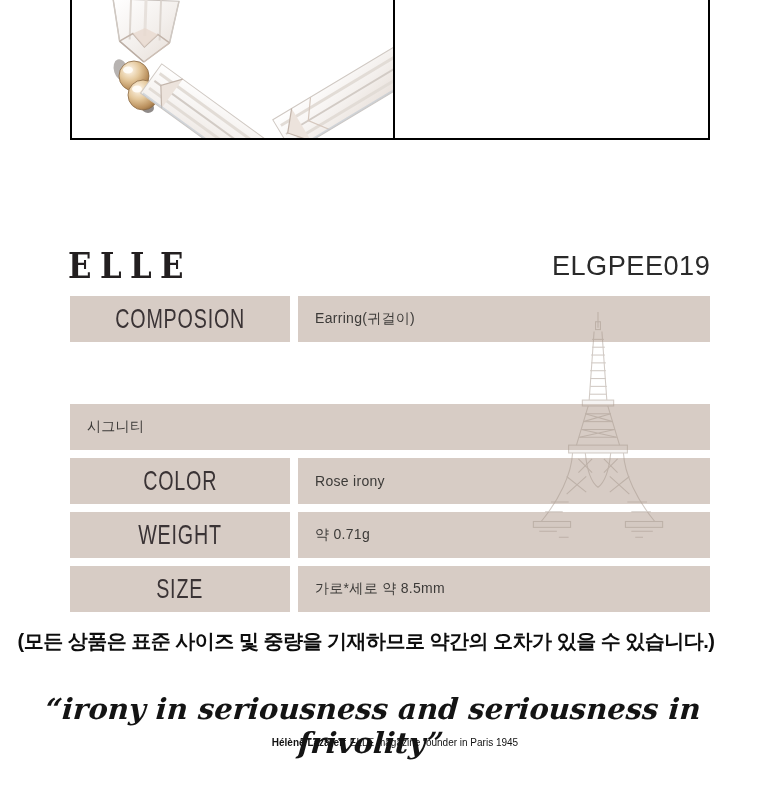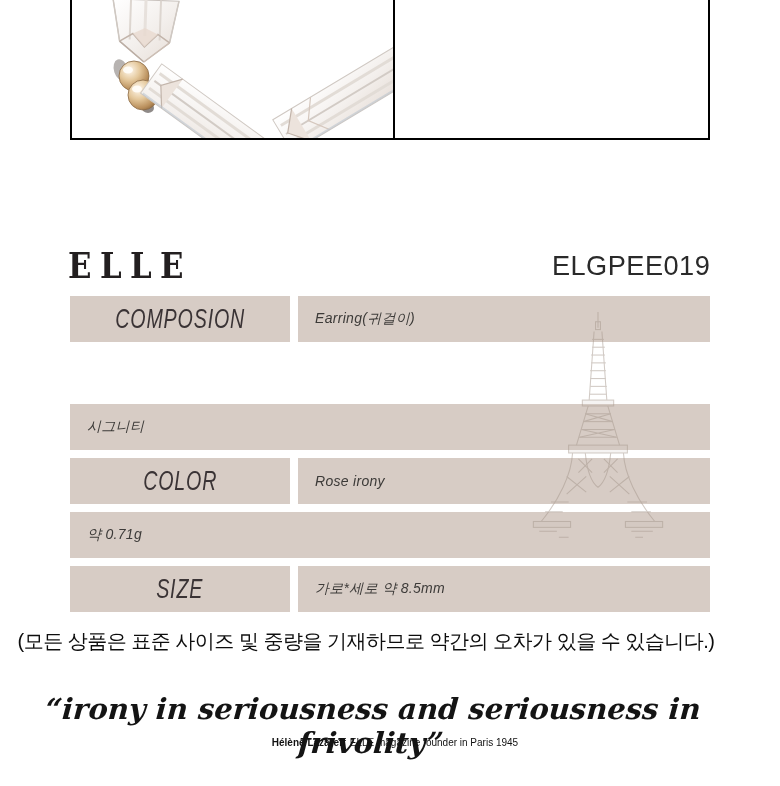--- a/index.html
+++ b/index.html
@@ -28,21 +28,21 @@
     font-size:44px;line-height:1;letter-spacing:12px;color:#231f20;
     transform:scale(0.70,0.80);transform-origin:left top;white-space:nowrap;
   }
   .product-code{
     position:absolute;right:70px;top:252px;
     font-size:28px;line-height:1;color:#2a2a2a;letter-spacing:0.5px;
     transform:scale(0.97,1.0);transform-origin:right top;white-space:nowrap;
   }
 
   
-  .spec-table{position:absolute;left:70px;top:296px;width:640px;font-style:italic;}
+  .spec-table{position:absolute;left:70px;top:296px;width:640px;}
   .spec-row{display:flex;height:46px;margin-bottom:8px;}
   .spec-label{
     width:220px;margin-right:8px;background:#d7ccc5;
     display:flex;align-items:center;justify-content:center;
     color:#3a3335;font-size:24px;letter-spacing:1px;
   }
   .spec-label span{transform:scale(0.82,1.12);display:inline-block;position:relative;z-index:6;}
   .spec-value{
     flex:1;background:#d7ccc5;display:flex;align-items:center;
     padding-left:17px;color:#3c3a38;font-size:14px;
@@ -51,21 +51,21 @@
 
   
   .watermark{
     position:absolute;left:528px;top:310px;width:140px;height:235px;
     z-index:5;pointer-events:none;opacity:0.5;
   }
 
   
   .note{
     position:absolute;left:0;top:628px;width:732px;text-align:center;
-    font-size:20px;font-weight:400;color:#0d0d0d;letter-spacing:-0.5px;
+    font-size:20px;font-weight:700;color:#0d0d0d;letter-spacing:-0.5px;
   }
   .quote{
     position:absolute;left:0;top:692px;width:744px;text-align:center;
     font-family:"DejaVu Serif", serif;font-style:italic;font-weight:600;
     font-size:29px;color:#141414;letter-spacing:0px;transform:skewX(-4deg);
   }
   .attribution{
     position:absolute;left:0;top:737px;width:790px;text-align:center;
     font-size:10px;color:#111;letter-spacing:0px;
   }
@@ -159,20 +159,23 @@
   </div>
   <div class="spec-row">
     <div class="spec-label">
         <span>COLOR</span>
       </div>
     <div class="spec-value">
         <span>Rose irony</span>
       </div>
   </div>
   <div class="spec-row">
+    <div class="spec-label">
+        <span>WEIGHT</span>
+      </div>
     <div class="spec-value">
         <span>약 0.71g</span>
       </div>
   </div>
   <div class="spec-row">
     <div class="spec-label">
         <span>SIZE</span>
       </div>
     <div class="spec-value">
         <span>가로*세로 약 8.5mm</span>

